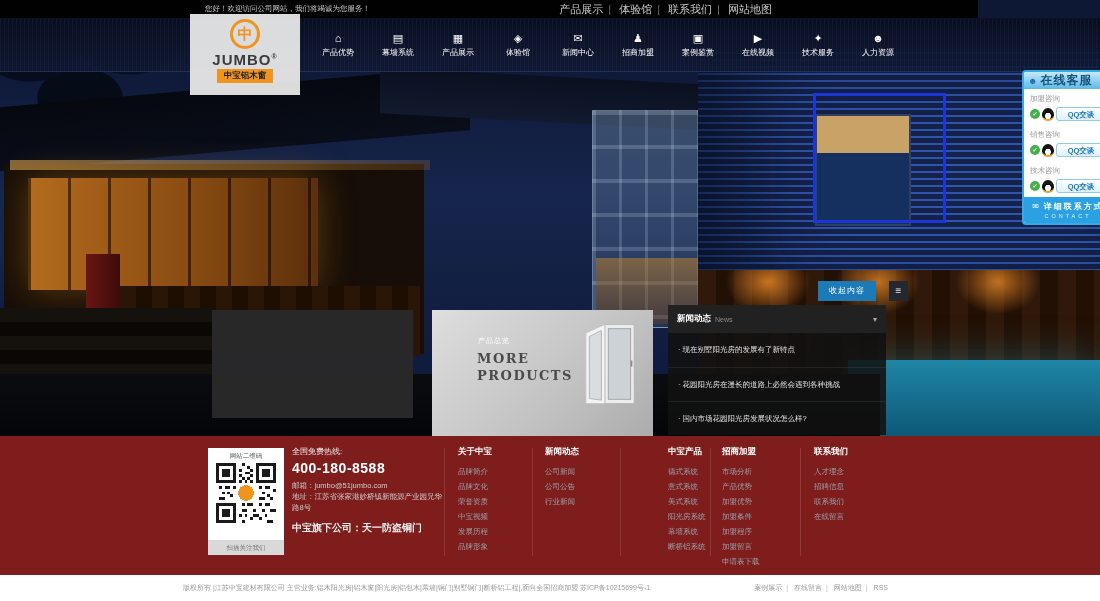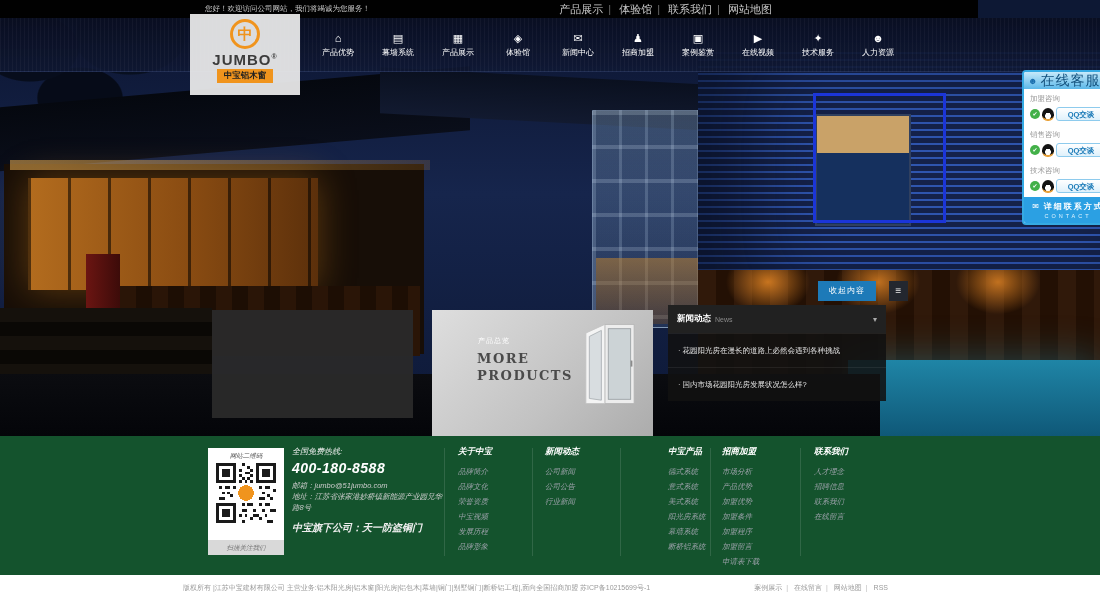--- a/index.html
+++ b/index.html
@@ -91,36 +91,36 @@
   .pbox-tag { position:absolute; left:46px; top:26px; color:#fff; font-size:7px; letter-spacing:1px; }
   .pbox-more { position:absolute; left:45px; top:40px; color:#4a4a4a; font-family:"DejaVu Serif","Liberation Serif",serif;
     font-weight:bold; font-size:13px; letter-spacing:1.5px; line-height:17px; }
   .pbox-win { position:absolute; right:12px; top:9px; }
 
   
   .service { position:absolute; left:1022px; top:70px; width:92px; z-index:40; border:2px solid #35aae3; border-radius:4px;
     background:#fff; overflow:hidden; }
   .svc-head { height:17px; background:linear-gradient(180deg,#c6e9fa,#5cb8e9); display:flex; align-items:center; padding:0 4px; }
   .svc-user { color:#1b6fae; font-size:9px; margin-right:3px; }
-  .svc-title { color:#14527e; font-size:14px; font-weight:normal; letter-spacing:1px; }
+  .svc-title { color:#14527e; font-size:12px; font-weight:bold; letter-spacing:1px; }
   .svc-group { padding:3px 6px 4px; }
   .svc-label { font-size:7.5px; color:#999; margin:2px 0 3px; }
   .svc-row { display:flex; align-items:center; gap:2px; }
   .chk { width:10px; height:10px; border-radius:50%; background:#43b049; color:#fff; font-size:6px; line-height:10px; text-align:center; flex:0 0 auto; }
   .penguin { width:12px; height:13px; border-radius:50% 50% 45% 45%; flex:0 0 auto;
     background:radial-gradient(5px 6px at 6px 8px,#fff 55%,transparent 57%),#141414; border-bottom:2px solid #e9a23b; }
   .qq-btn { flex:1; height:14px; line-height:13px; text-align:center; border:1px solid #8ecbed; border-radius:3px;
     background:linear-gradient(180deg,#ffffff,#dff1fb); color:#1a7ab8; font-size:7.5px; font-weight:bold; cursor:pointer; }
   .svc-foot { height:26px; background:#2ba0e3; display:flex; flex-direction:column; align-items:center; justify-content:center; cursor:pointer; }
   .svc-foot-main { color:#fff; font-size:8px; font-weight:bold; letter-spacing:2px; display:flex; align-items:center; gap:3px; }
   .svc-foot-ico { font-size:8px; }
   .svc-foot-sub { color:#dff3ff; font-size:5.5px; letter-spacing:3px; margin-top:1px; }
 
   
-  .footer { position:absolute; top:436px; left:0; width:1100px; height:139px; background:#14532d; z-index:10;font-style:italic; }
+  .footer { position:absolute; top:436px; left:0; width:1100px; height:139px; background:#7f1d1d; z-index:10; }
   .qrblock { position:absolute; left:208px; top:12px; width:76px; height:107px; background:#fff; display:flex; flex-direction:column; align-items:center; }
   .qr-top { font-size:6.5px; color:#555; line-height:15px; }
   .qr-svg { width:60px; height:60px; }
   .qr-bottom { margin-top:auto; width:100%; height:15px; background:#d9d9d9; color:#777; font-size:6.5px; text-align:center; line-height:15px; }
 
   .contact { position:absolute; left:292px; top:10px; width:156px; color:#ddd; }
   .hotline { font-size:8px; color:#eee; }
   .phone { font-size:14px; font-weight:bold; color:#fff; letter-spacing:.5px; margin:3px 0 4px; }
   .c-line { font-size:7.5px; color:#ccc; line-height:11px; }
   .c-sub { font-size:10px; font-weight:bold; color:#eee; margin-top:8px; white-space:nowrap; }
@@ -226,20 +226,21 @@
 <div class="collapse-btn">收起内容</div>
 <div class="panel-toggle">≡</div>
 
 <div class="news">
   <div class="news-head">
     <span class="news-title">新闻动态</span>
     <span class="news-en">News</span>
     <span class="news-caret">▾</span>
   </div>
   <div class="news-body">
+    <div class="news-item" style="border-top:none">现在别墅阳光房的发展有了新特点</div>
     <div class="news-item">花园阳光房在漫长的道路上必然会遇到各种挑战</div>
     <div class="news-item">国内市场花园阳光房发展状况怎么样?</div>
   </div>
 </div>
 
 <div class="pbox-dark"></div>
 <div class="pbox-gray">
   <span class="pbox-tag">产品总览</span>
   <div class="pbox-more">
     <div>MORE</div>

